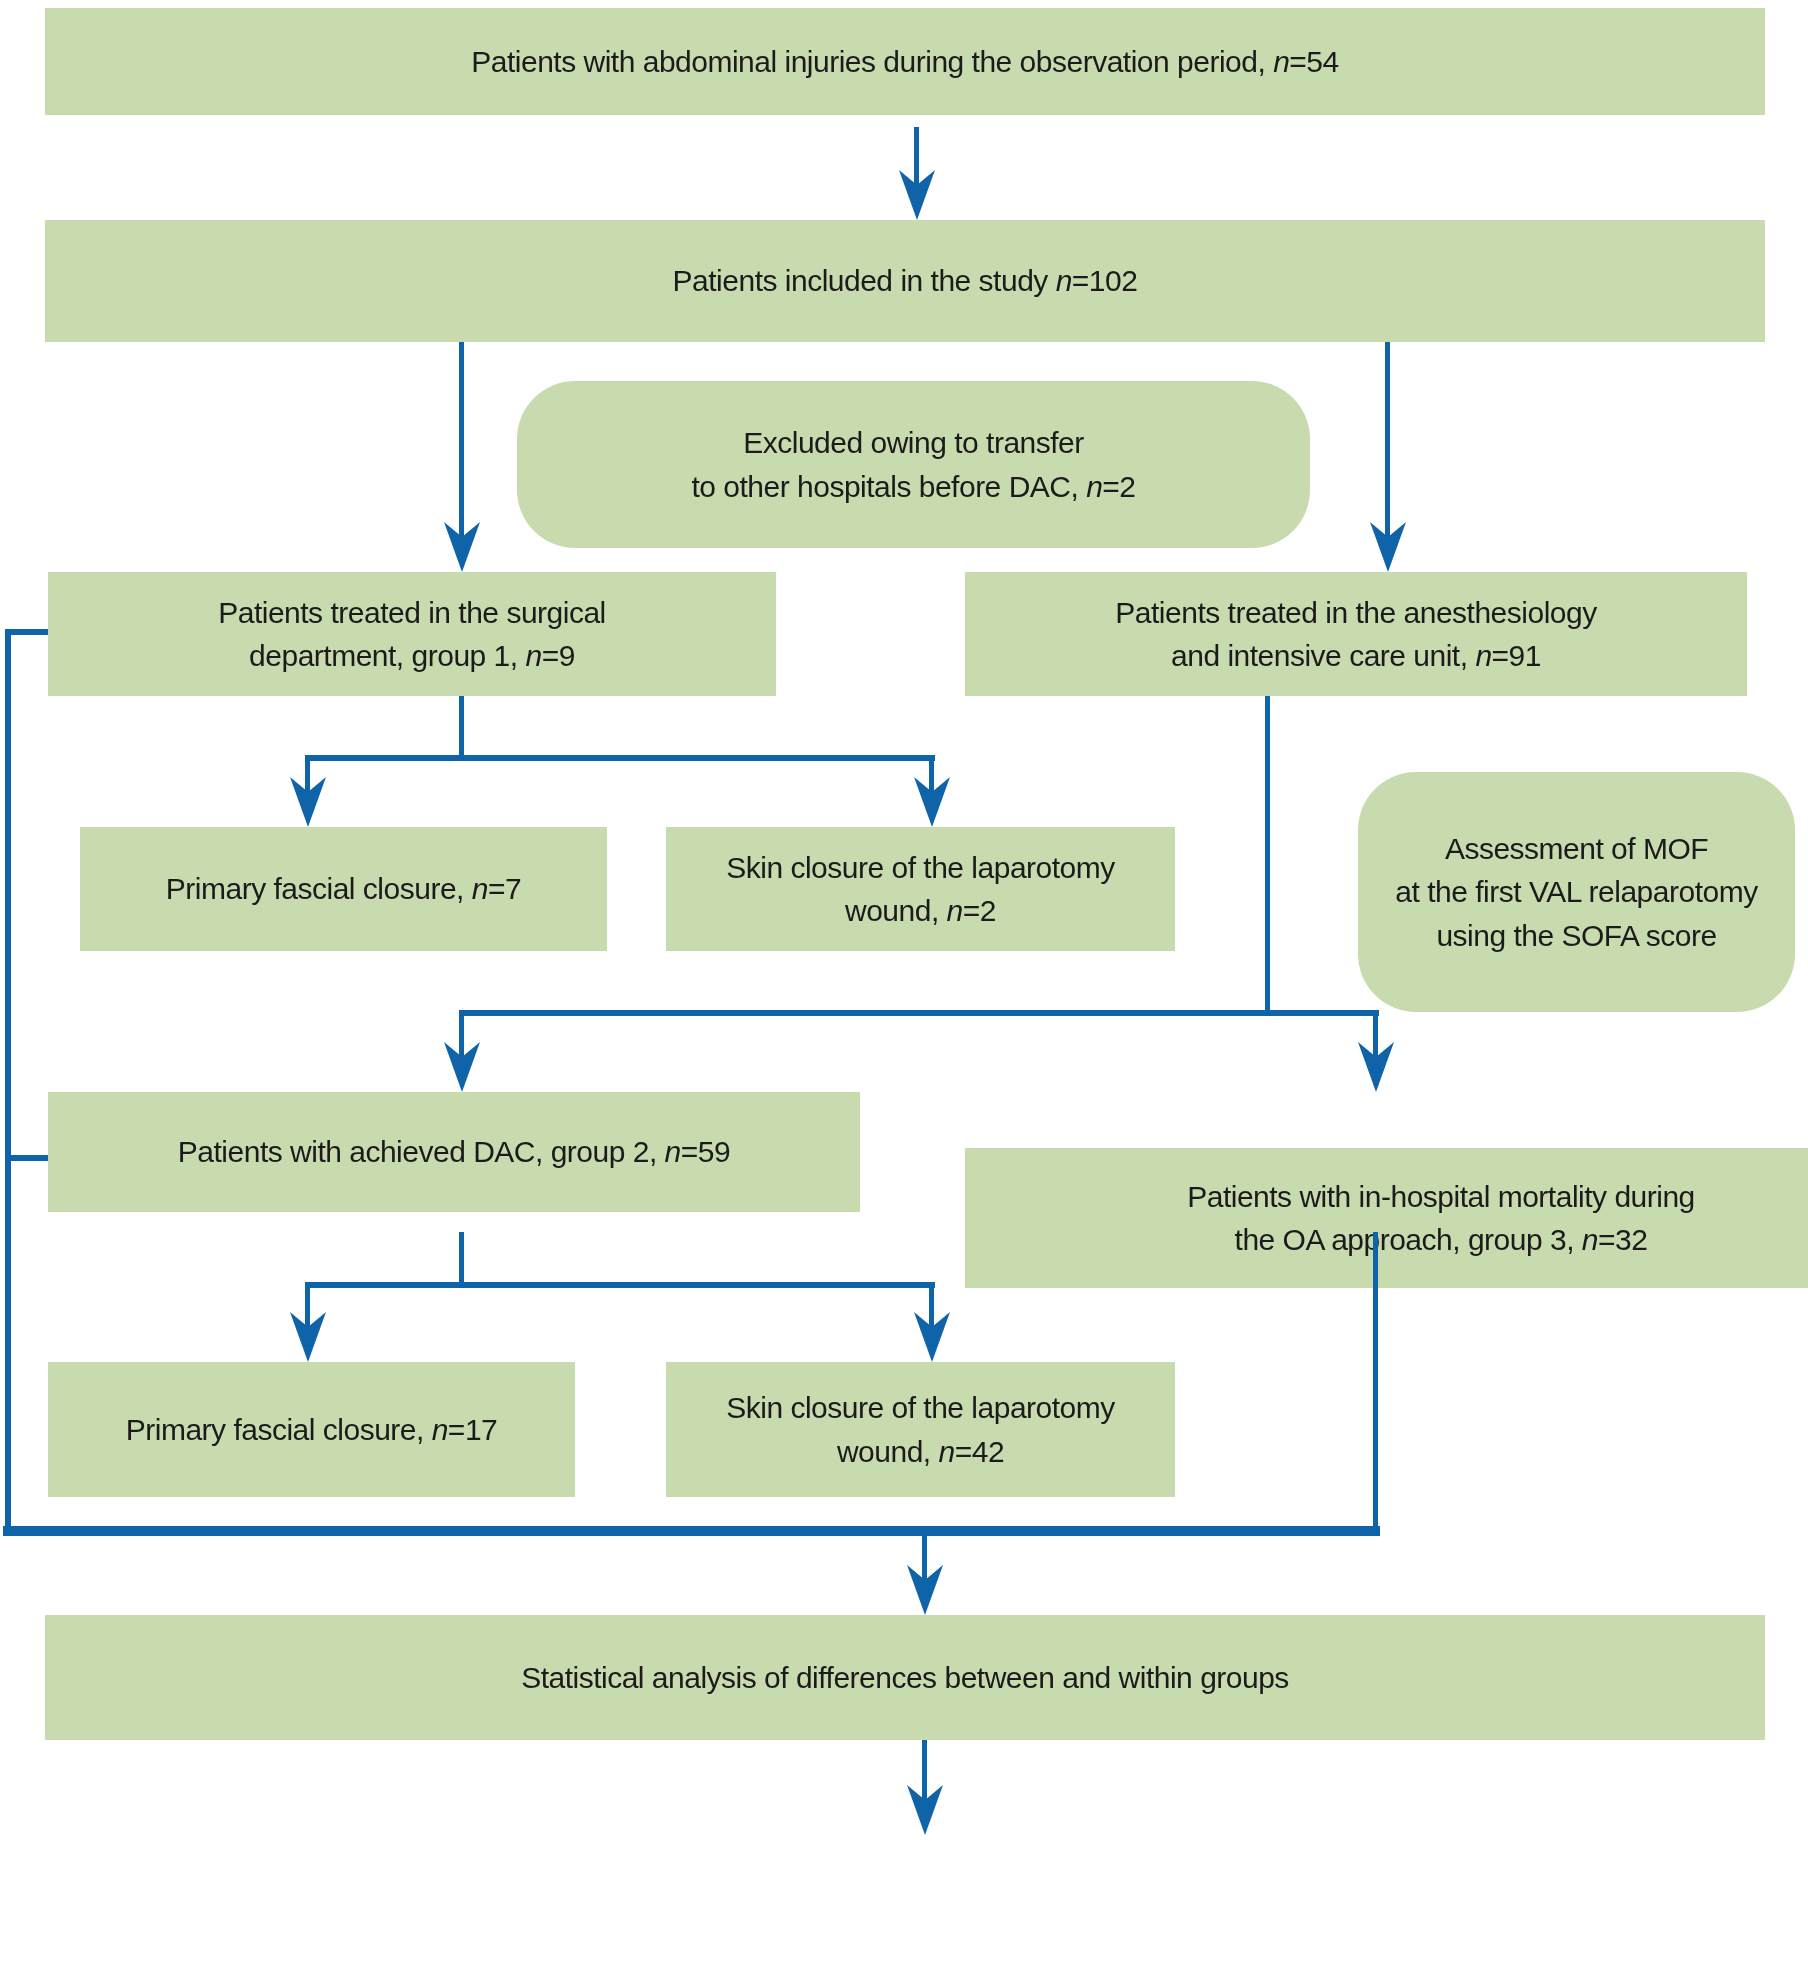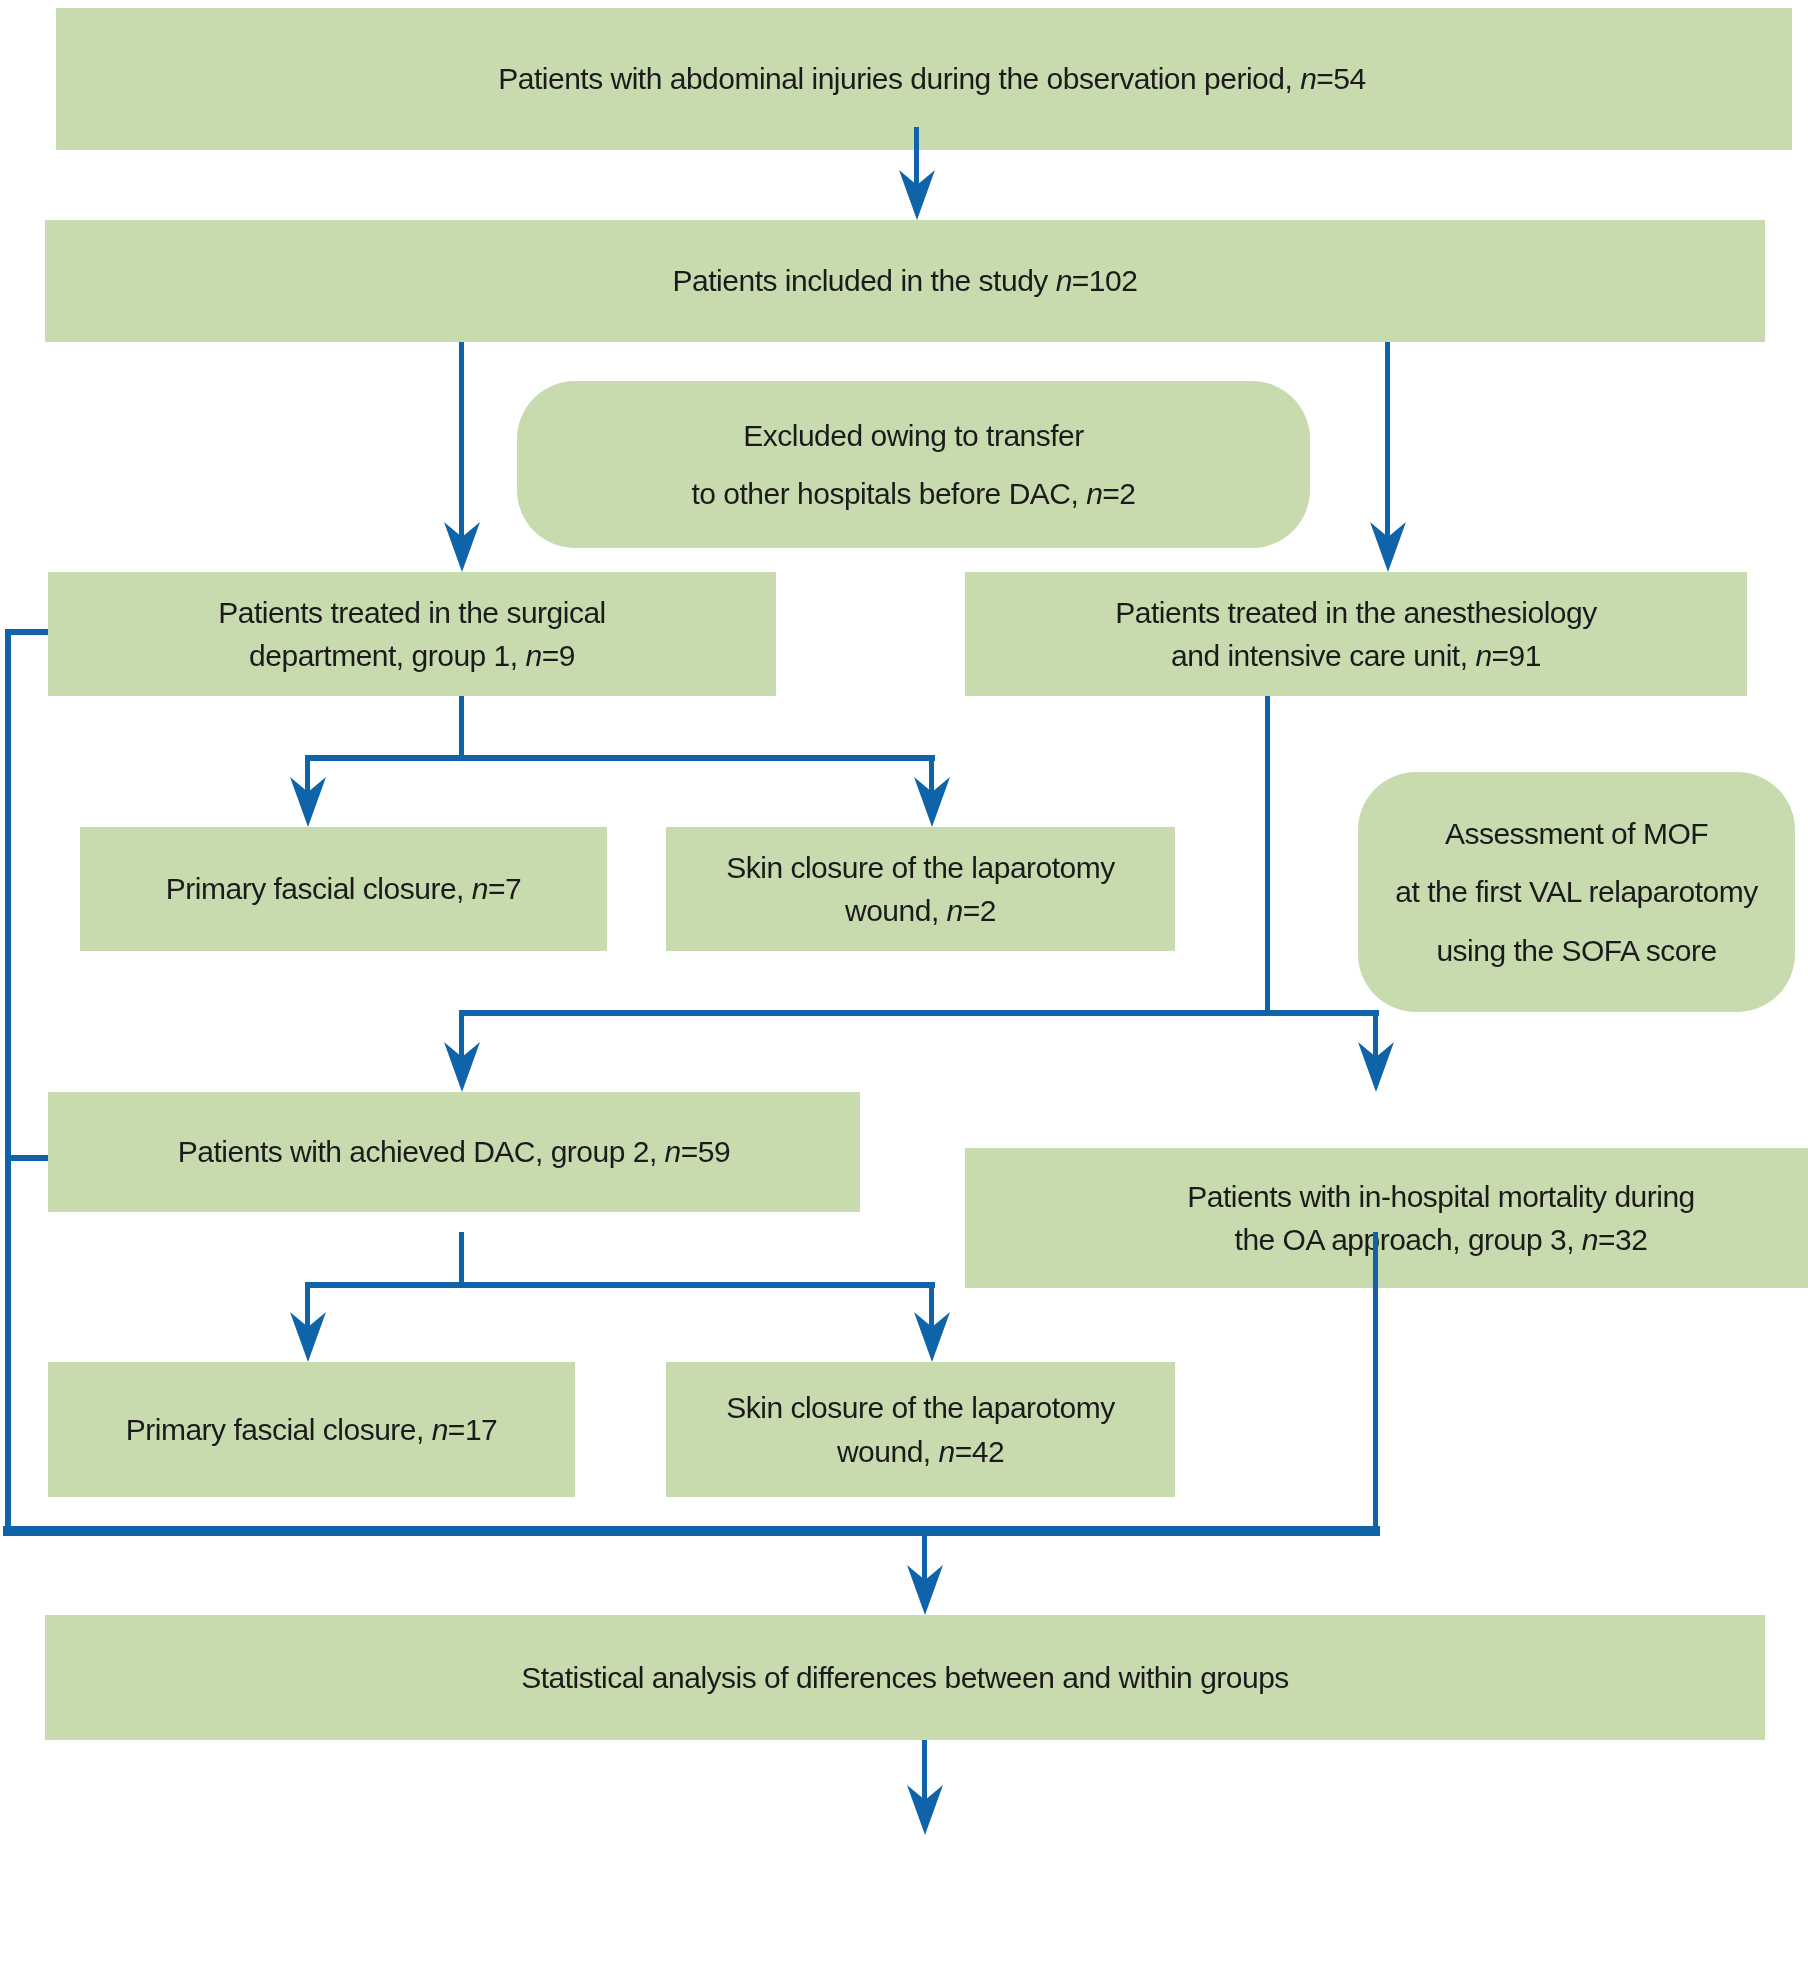--- a/index.html
+++ b/index.html
@@ -12,39 +12,39 @@
     overflow:hidden;
   }
   .node{
     position:absolute;
     background:var(--fill,#c7dbaf);
     display:flex;flex-direction:column;justify-content:center;align-items:center;
     text-align:center;
     font-size:30px;line-height:1.45;letter-spacing:-0.5px;
   }
   .node .ln{display:block;white-space:nowrap;}
-  .round{border-radius:58px;gap:15px;}
+  .round{border-radius:58px;}
   .vl,.hl{position:absolute;background:var(--line,#0f64a9);}
   .vl{width:5px;}
   .hl{height:6px;}
   .rail{width:6px;}
   .merge{height:10px;}
   .ah{
     position:absolute;width:36px;height:50px;
     background:var(--line,#0f64a9);
     clip-path:polygon(0 0,50% 30%,100% 0,50% 100%);
   }
   i{font-style:italic;}
 </style>
 </head>
 <body>
 
 <div class="canvas">
 
-  <div class="node" style="left:56px;top:8px;width:1720px;height:142px;padding-left:16px;">
+  <div class="node" style="left:45px;top:8px;width:1720px;height:107px;">
     <span class="ln">Patients with abdominal injuries during the observation period, <i>n</i>=54</span>
   </div>
 
   <div class="vl" style="left:914px;top:127px;height:73px;"></div>
   <div class="ah" style="left:899px;top:170px;"></div>
 
   <div class="node" style="left:45px;top:220px;width:1720px;height:122px;">
     <span class="ln">Patients included in the study <i>n</i>=102</span>
   </div>
 

